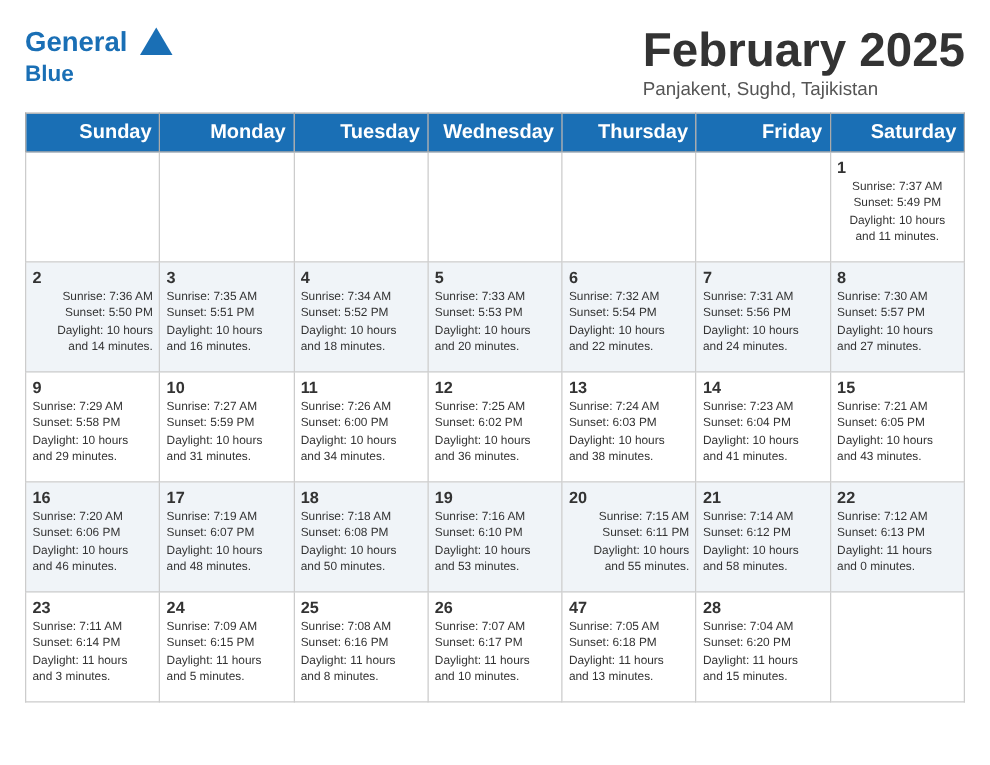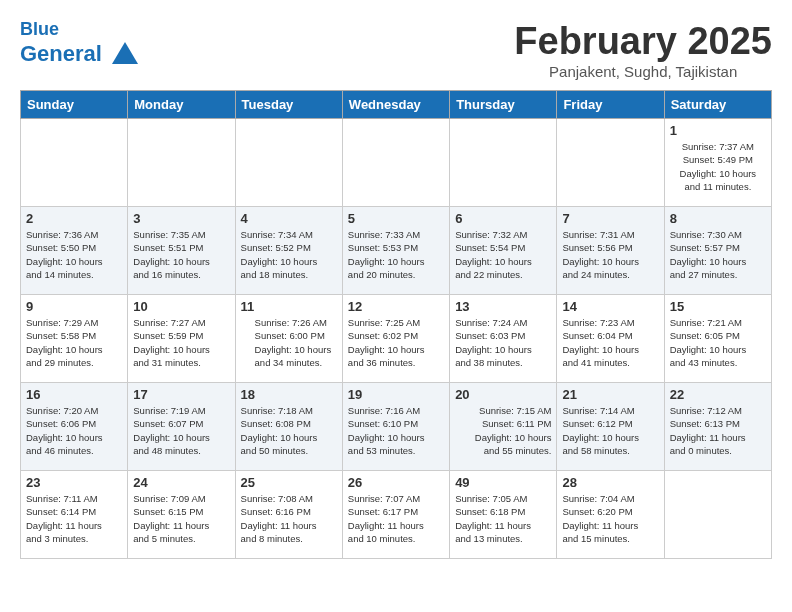--- a/index.html
+++ b/index.html
@@ -28,42 +28,42 @@
     }
     .logo-text span {
       color: #1a6fb5;
     }
     .logo-icon {
       width: 30px;
       height: 30px;
       margin-left: 2px;
     }
     .title-section {
-      text-align: center;
+      text-align: left;
     }
     .calendar-title {
       font-size: 38px;
       font-weight: bold;
       color: #333;
     }
     .calendar-subtitle {
       font-size: 15px;
       color: #555;
     }
     table {
       width: 100%;
       border-collapse: collapse;
       table-layout: fixed;
     }
     thead tr th {
       background-color: #1a6fb5;
       color: white;
-      text-align: left;
+      text-align: right;
       padding: 6px 6px;
-      font-size: 13px;
+      font-size: 16px;
       font-weight: bold;
       border: 1px solid #aaa;
     }
     tbody tr td {
       border: 1px solid #ccc;
       vertical-align: top;
       padding: 4px 5px;
       font-size: 10px;
       color: #333;
       height: 88px;
@@ -88,27 +88,27 @@
     tbody tr:nth-child(even) td {
       background-color: #f0f4f8;
     }
   </style>
 </head>
 <body>
 
 <div class="header-section">
   <div class="logo">
     <div>
-      <div class="logo-text" style="color:#1a6fb5;font-size:18px;">Blue</div>
       <div class="logo-text">
         <span>General</span>
         <svg class="logo-icon" viewBox="0 0 30 30" style="display:inline-block;vertical-align:middle;margin-left:2px;">
           <polygon points="15,2 28,24 2,24" fill="#1a6fb5"></polygon>
         </svg>
       </div>
+      <div class="logo-text" style="color:#1a6fb5;font-size:18px;">Blue</div>
     </div>
   </div>
   <div class="title-section">
     <div class="calendar-title">February 2025</div>
     <div class="calendar-subtitle">Panjakent, Sughd, Tajikistan</div>
   </div>
 </div>
 
 <table>
   <thead>
@@ -134,21 +134,21 @@
           <div class="day-number">1</div>
           <div class="day-info" style="white-space: pre-line; text-align: center;">Sunrise: 7:37 AM
 Sunset: 5:49 PM
 Daylight: 10 hours
 and 11 minutes.</div>
         </td>
       </tr>
       <tr>
         <td>
           <div class="day-number">2</div>
-          <div class="day-info" style="white-space: pre-line;">Sunrise: 7:36 AM
+          <div class="day-info" style="white-space: pre-line; text-align: right;">Sunrise: 7:36 AM
 Sunset: 5:50 PM
 Daylight: 10 hours
 and 14 minutes.</div>
         </td>
         <td>
           <div class="day-number">3</div>
           <div class="day-info" style="white-space: pre-line;">Sunrise: 7:35 AM
 Sunset: 5:51 PM
 Daylight: 10 hours
 and 16 minutes.</div>
@@ -199,21 +199,21 @@
         </td>
         <td>
           <div class="day-number">10</div>
           <div class="day-info" style="white-space: pre-line;">Sunrise: 7:27 AM
 Sunset: 5:59 PM
 Daylight: 10 hours
 and 31 minutes.</div>
         </td>
         <td>
           <div class="day-number">11</div>
-          <div class="day-info" style="white-space: pre-line; margin-left: 14px;">Sunrise: 7:26 AM
+          <div class="day-info" style="white-space: pre-line;">Sunrise: 7:26 AM
 Sunset: 6:00 PM
 Daylight: 10 hours
 and 34 minutes.</div>
         </td>
         <td>
           <div class="day-number">12</div>
           <div class="day-info" style="white-space: pre-line;">Sunrise: 7:25 AM
 Sunset: 6:02 PM
 Daylight: 10 hours
 and 36 minutes.</div>
@@ -314,21 +314,21 @@
 and 8 minutes.</div>
         </td>
         <td>
           <div class="day-number">26</div>
           <div class="day-info" style="white-space: pre-line;">Sunrise: 7:07 AM
 Sunset: 6:17 PM
 Daylight: 11 hours
 and 10 minutes.</div>
         </td>
         <td>
-          <div class="day-number">49</div>
+          <div class="day-number">47</div>
           <div class="day-info" style="white-space: pre-line;">Sunrise: 7:05 AM
 Sunset: 6:18 PM
 Daylight: 11 hours
 and 13 minutes.</div>
         </td>
         <td>
           <div class="day-number">28</div>
           <div class="day-info" style="white-space: pre-line;">Sunrise: 7:04 AM
 Sunset: 6:20 PM
 Daylight: 11 hours

